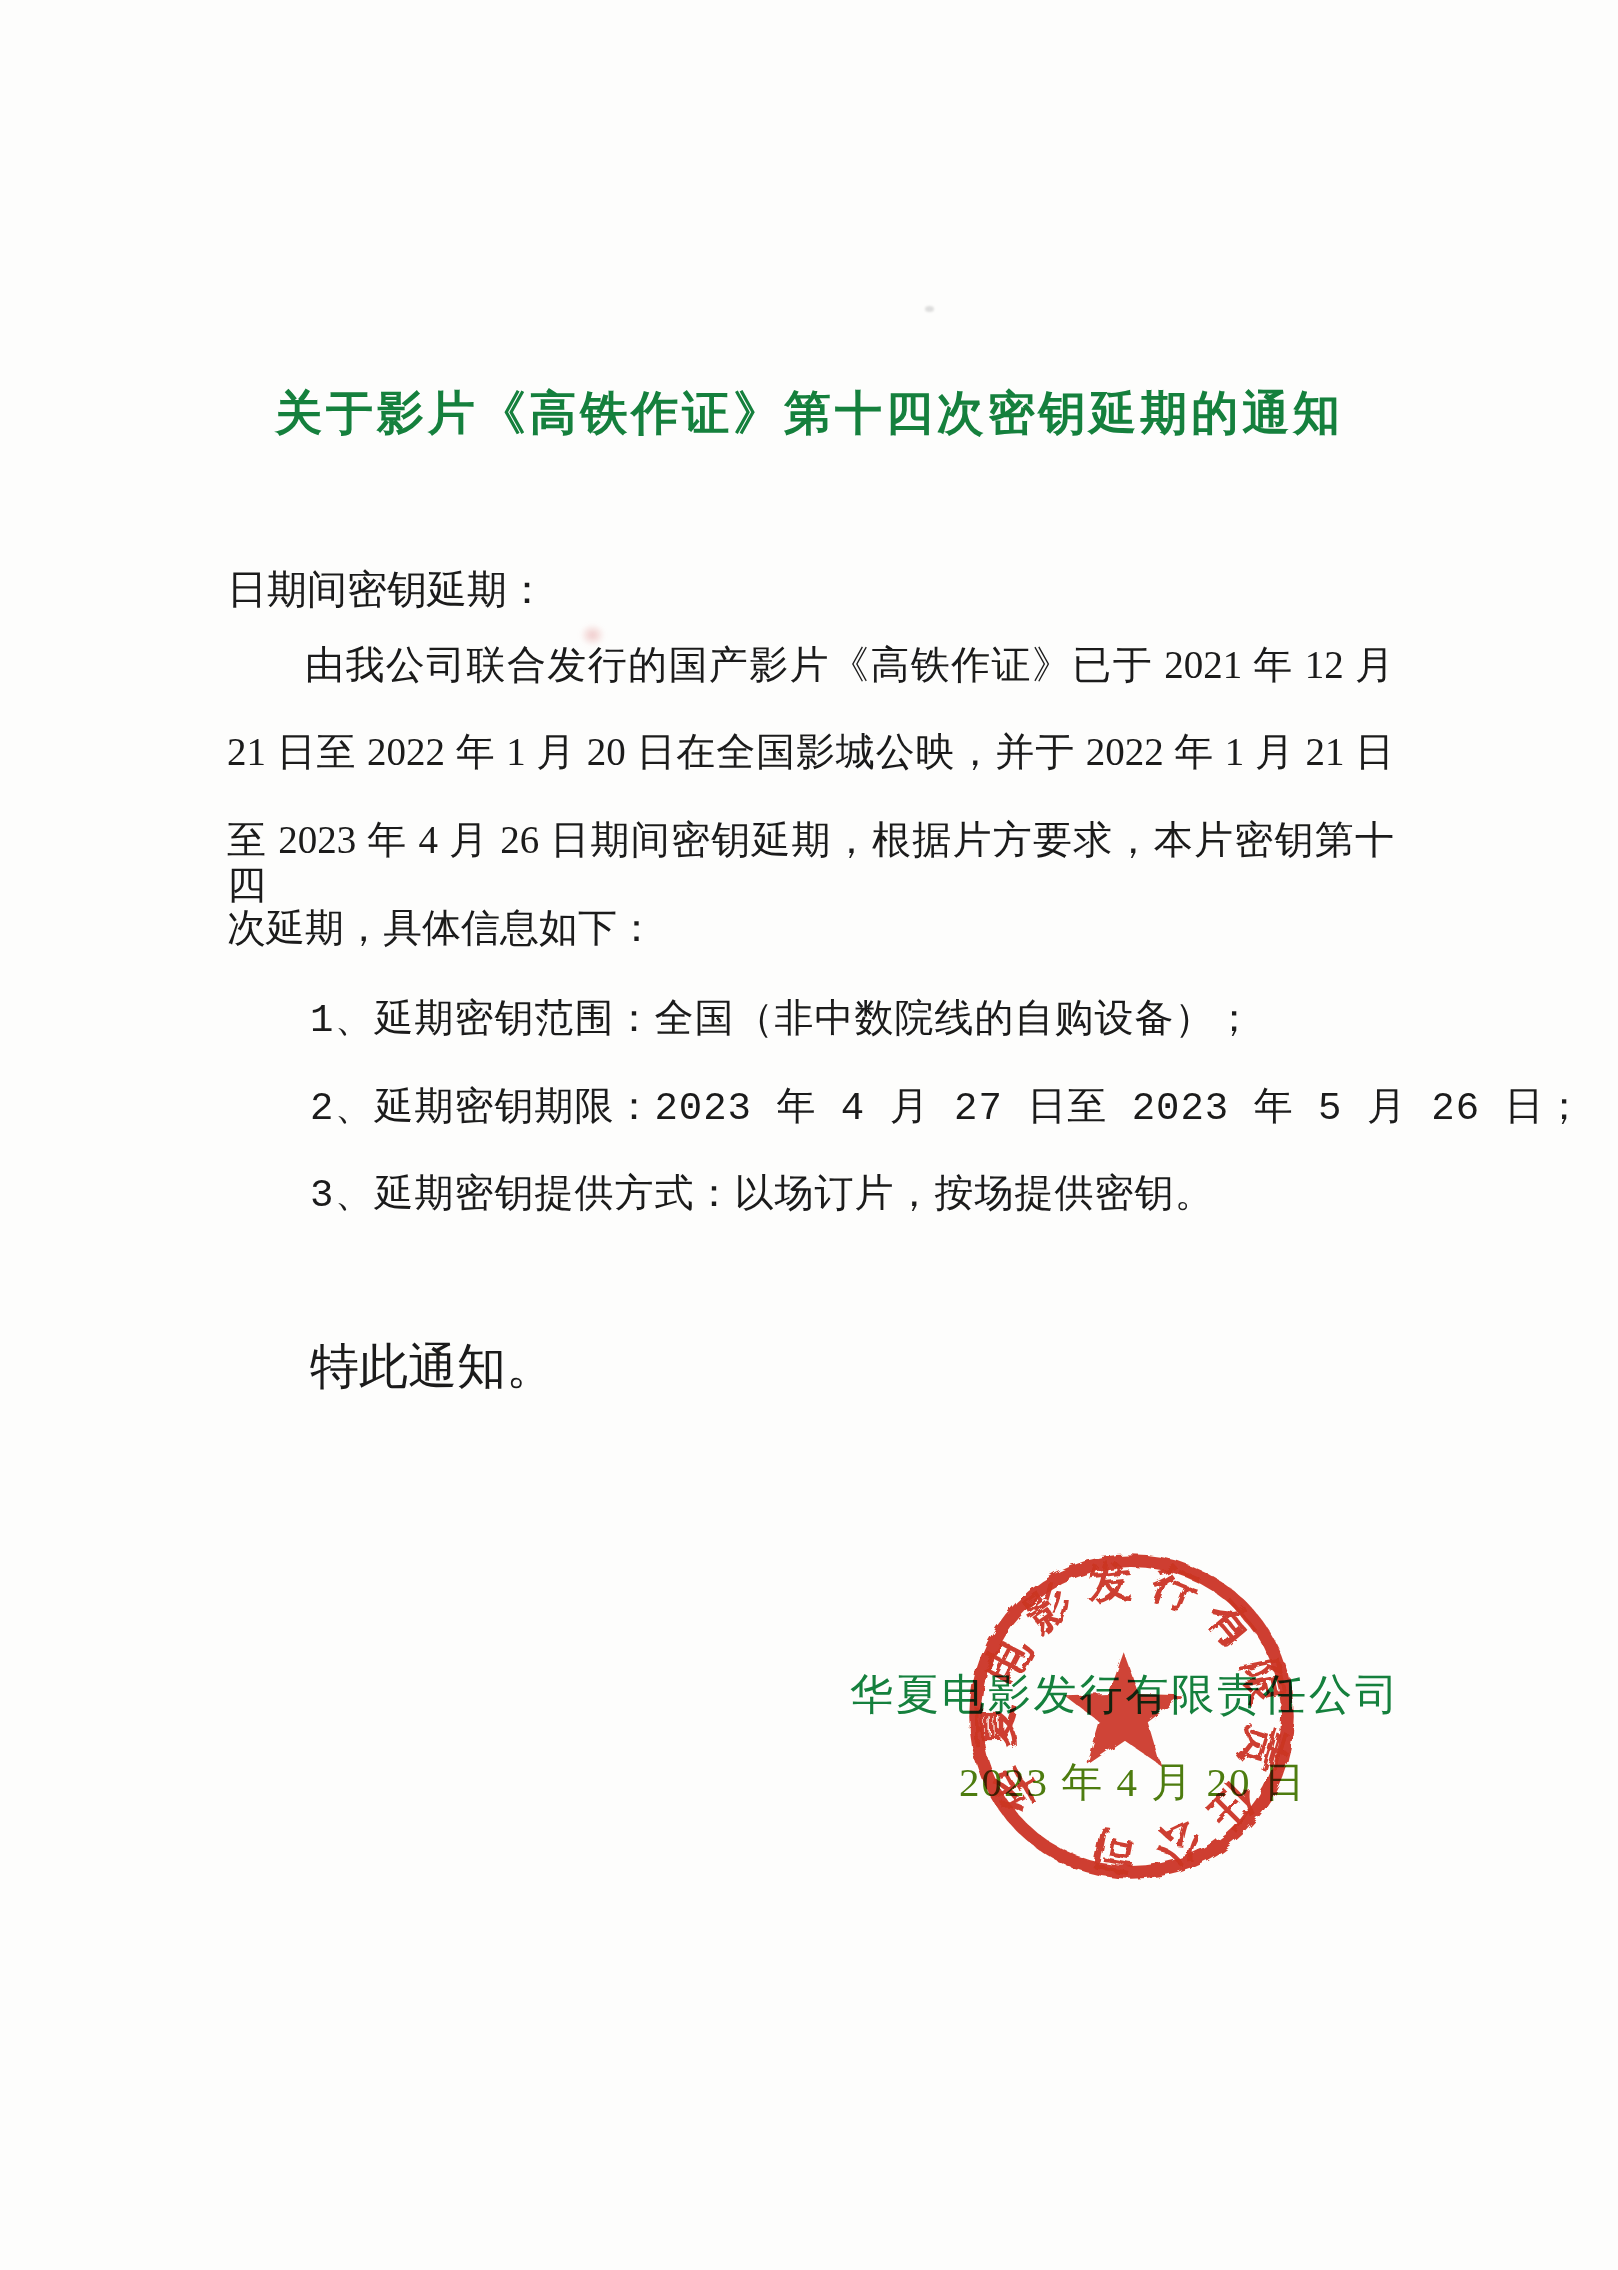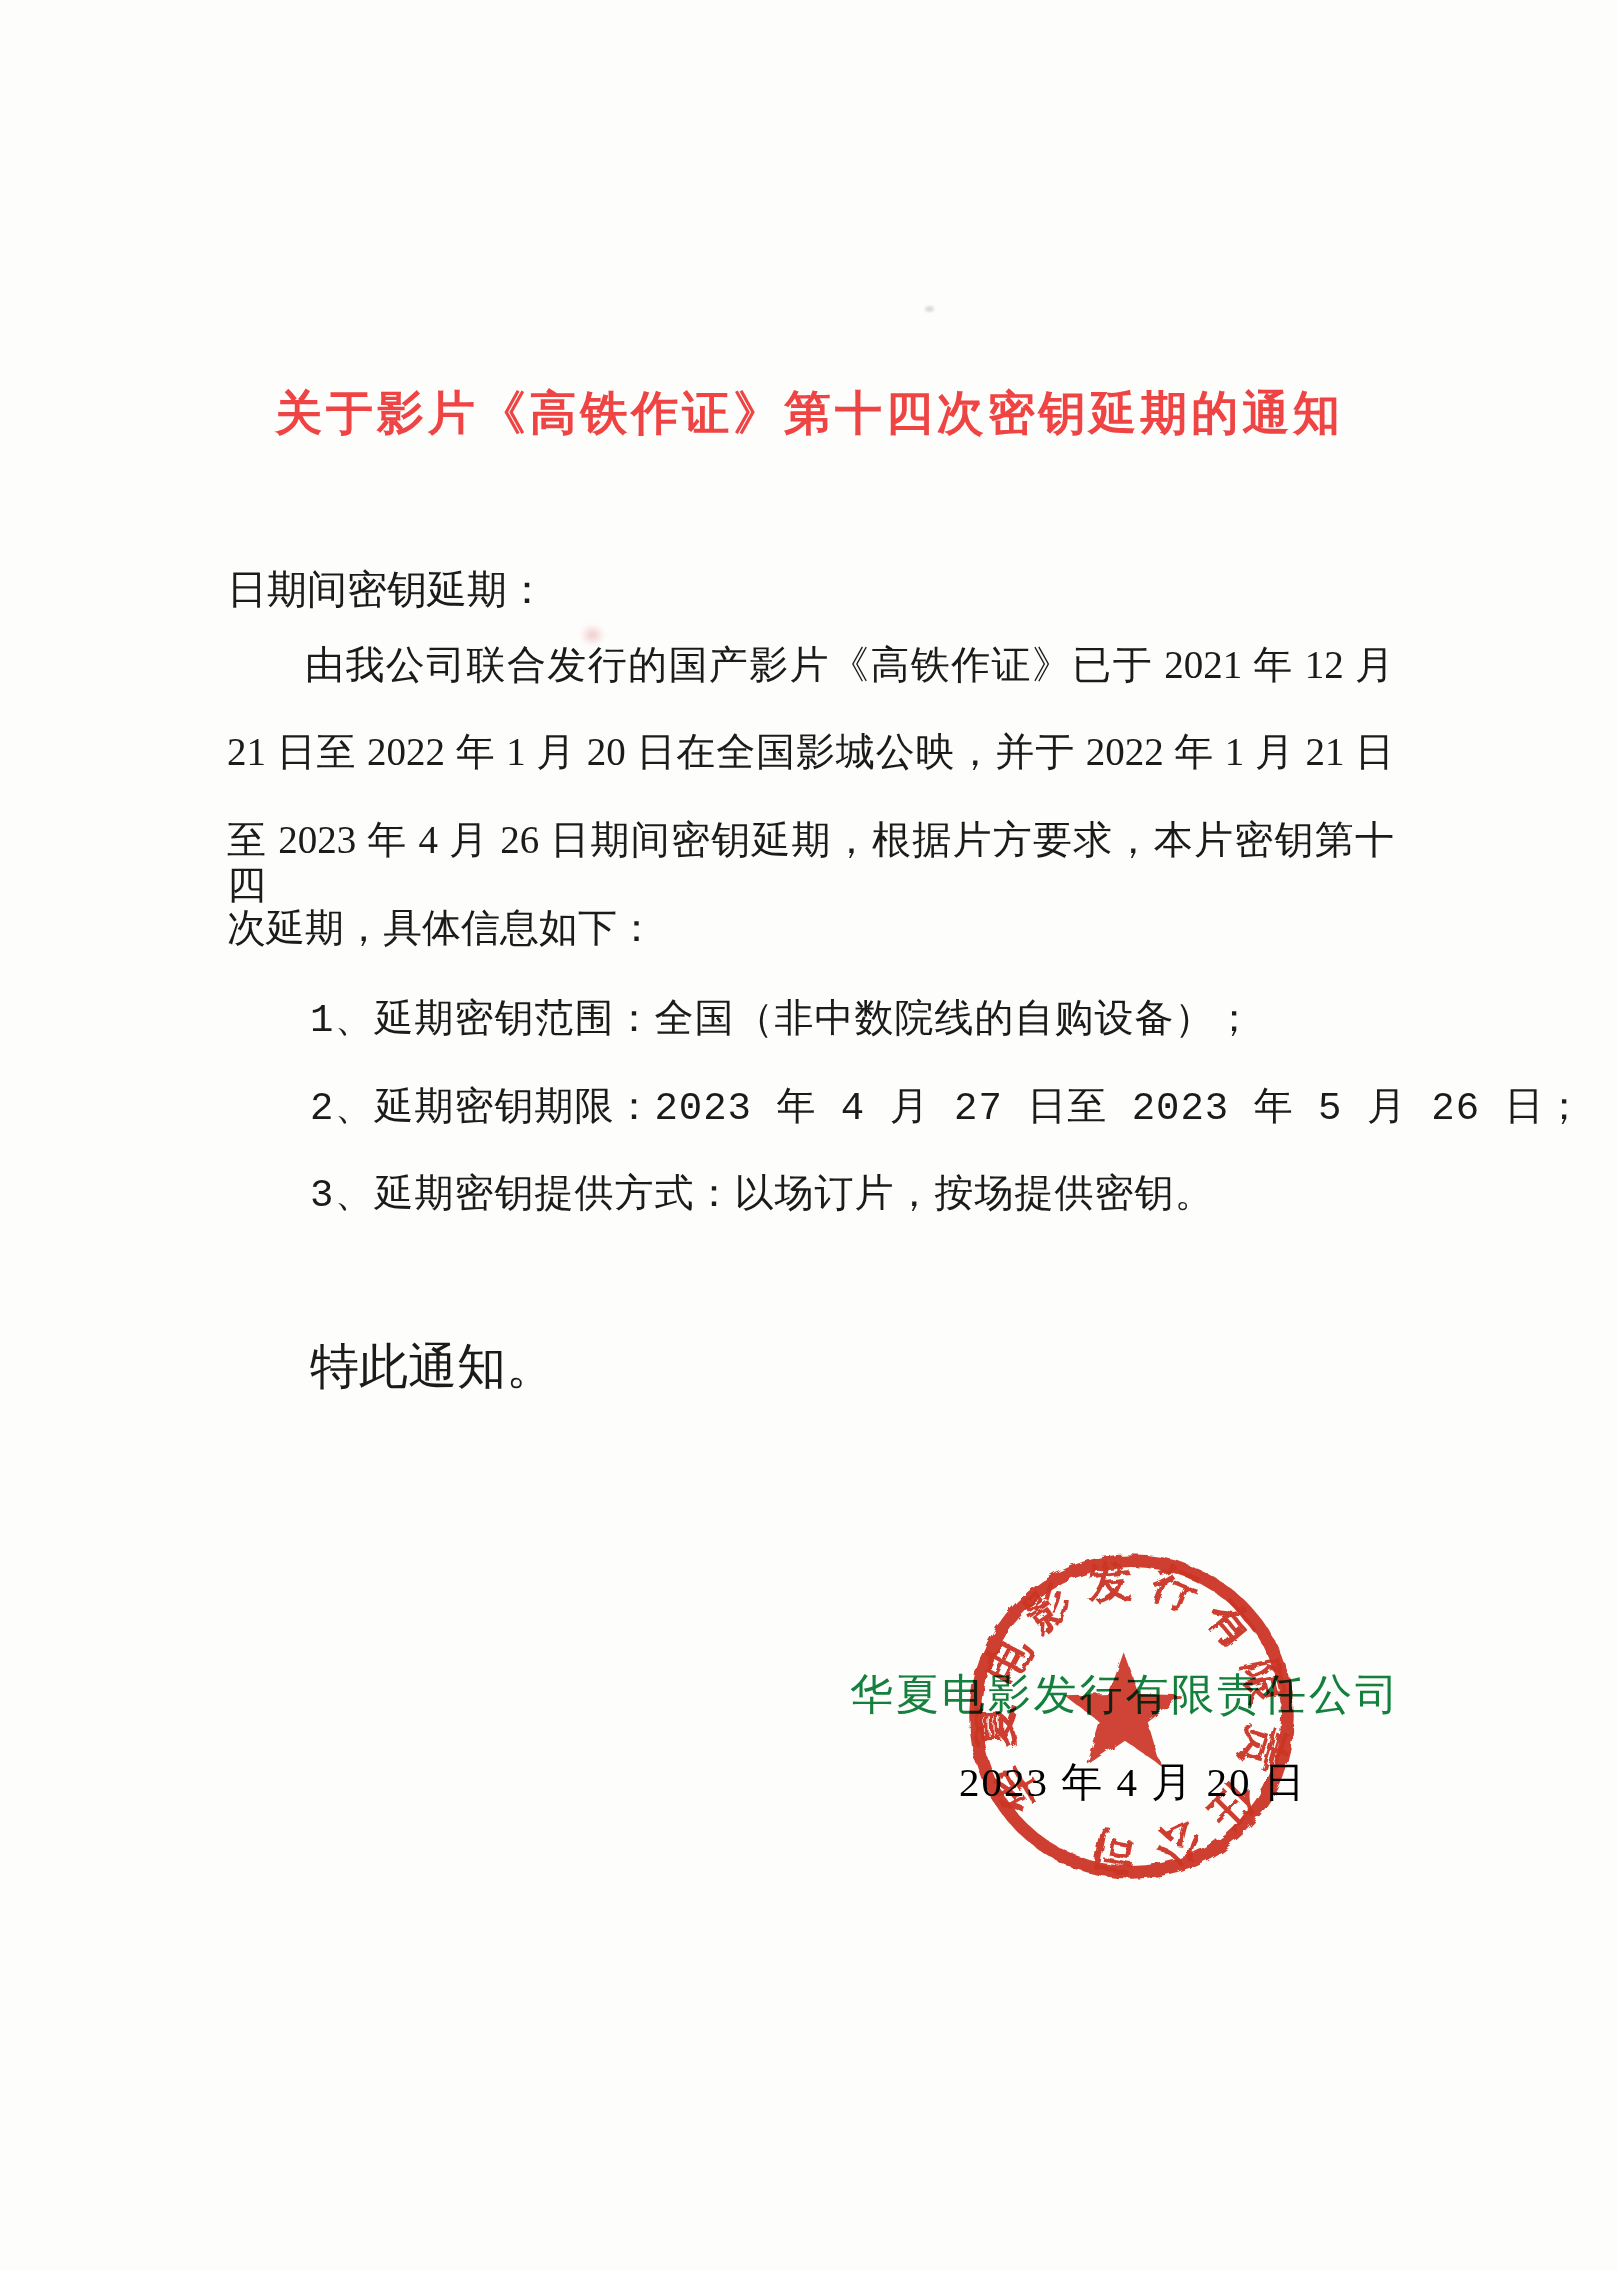--- a/index.html
+++ b/index.html
@@ -4,36 +4,36 @@
 <style>
   html,body{margin:0;padding:0;background:#e8e8e8;}
   .page{
     position:relative;width:1619px;height:2270px;background:#fdfdfc;
     font-family:"Liberation Serif","DejaVu Serif",serif;color:#1b1b1b;
     overflow:hidden;margin:0 auto;
   }
   .doc-title{
     position:absolute;top:382px;left:0;width:100%;text-align:center;
     font-family:"Liberation Sans","DejaVu Sans",sans-serif;
-    font-weight:bold;font-size:47px;letter-spacing:3.9px;color:#ef4444;
+    font-weight:bold;font-size:47px;letter-spacing:3.9px;color:#15803d;
   }
   .salutation{position:absolute;top:562px;left:227px;font-size:40px;}
   .bodyline{position:absolute;left:227px;width:1167px;font-size:39px;line-height:45px;}
   .just{text-align:justify;text-align-last:justify;}
   #pl0{top:642px;padding-left:78px;width:1089px;}
   #pl1{top:729px;}
   #pl2{top:817px;}
   #pl3{top:905px;}
   .item{position:absolute;left:310px;font-size:39px;letter-spacing:1px;font-family:Liberation Mono, monospace;}
   #it0{top:991px;}
   #it1{top:1079px;}
   #it2{top:1166px;text-align:center;}
   .closing{position:absolute;top:1334px;left:310px;font-size:49px;}
   .company{position:absolute;top:1666px;left:850px;font-size:43px;letter-spacing:2.9px;color:#15803d;}
-  .date{position:absolute;top:1755px;left:959px;font-size:41px;letter-spacing:2px;color:#000000;}
+  .date{position:absolute;top:1755px;left:959px;font-size:41px;letter-spacing:2px;color:#4d7c0f;}
   .stamp{
     position:absolute;left:959px;top:1544px;width:345px;height:345px;
     mix-blend-mode:multiply;opacity:0.92;
   }
   .stamp text{
     font-family:"Liberation Serif","DejaVu Serif",serif;
     font-size:46px;letter-spacing:15px;font-weight:bold;
   }
   .smudge{
     position:absolute;left:580px;top:624px;width:25px;height:21.5px;border-radius:50%;

